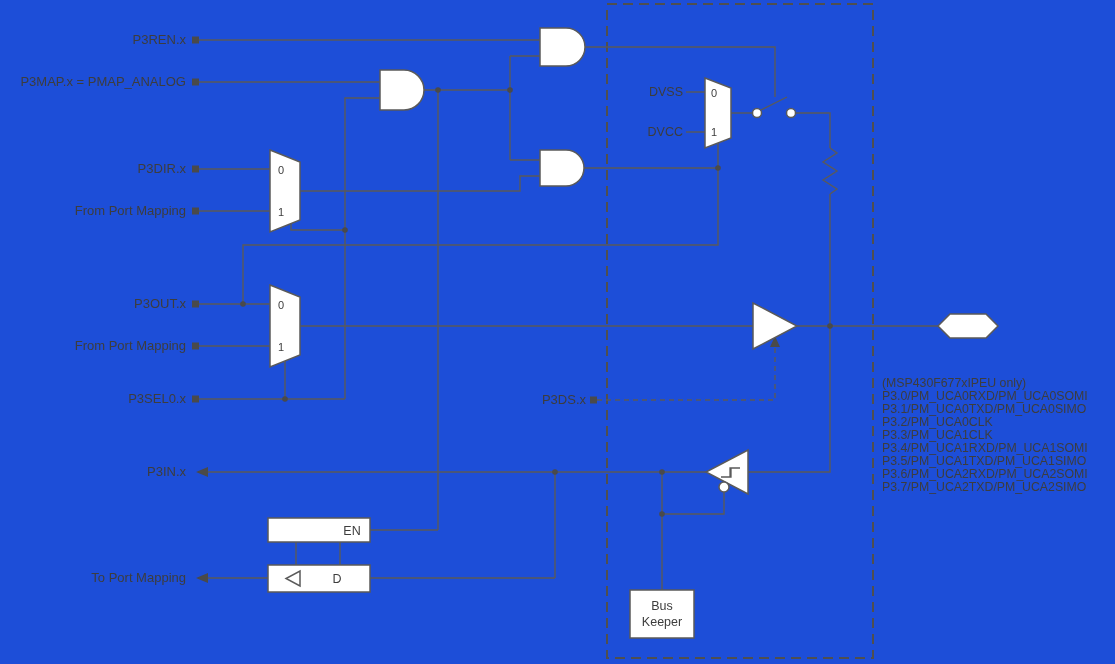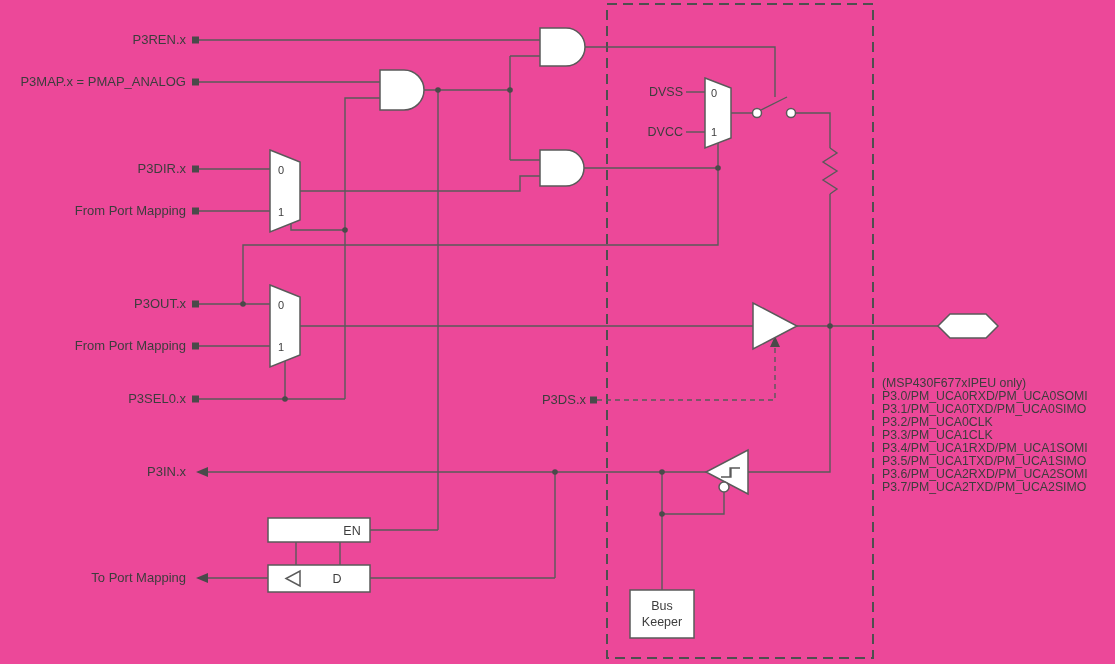--- a/index.html
+++ b/index.html
@@ -1,16 +1,16 @@
 <!DOCTYPE html>
 <html><head>
 <meta charset="utf-8">
 <style>
   html,body{margin:0;padding:0;background:#ffffff;}
-  .canvas{position:relative;width:1115px;height:664px;background:#ec4899;overflow:hidden;}
+  .canvas{position:relative;width:1115px;height:664px;background:#1d4ed8;overflow:hidden;}
   svg{display:block;}
   text{font-family:"Liberation Sans","DejaVu Sans",sans-serif;fill:#3d3d3d;}
   .lbl{font-size:13px;}
   .sm{font-size:11px;}
   .md{font-size:12.5px;}
   .pins{font-size:12.3px;}
   .w{fill:none;stroke:#5a5a5a;stroke-width:1.4;}
   .wd{fill:none;stroke:#5a5a5a;stroke-width:1.4;stroke-dasharray:5 4;}
   .shape{fill:#ffffff;stroke:#5a5a5a;stroke-width:1.5;}
   .thin{fill:none;stroke:#5a5a5a;stroke-width:1.3;}

